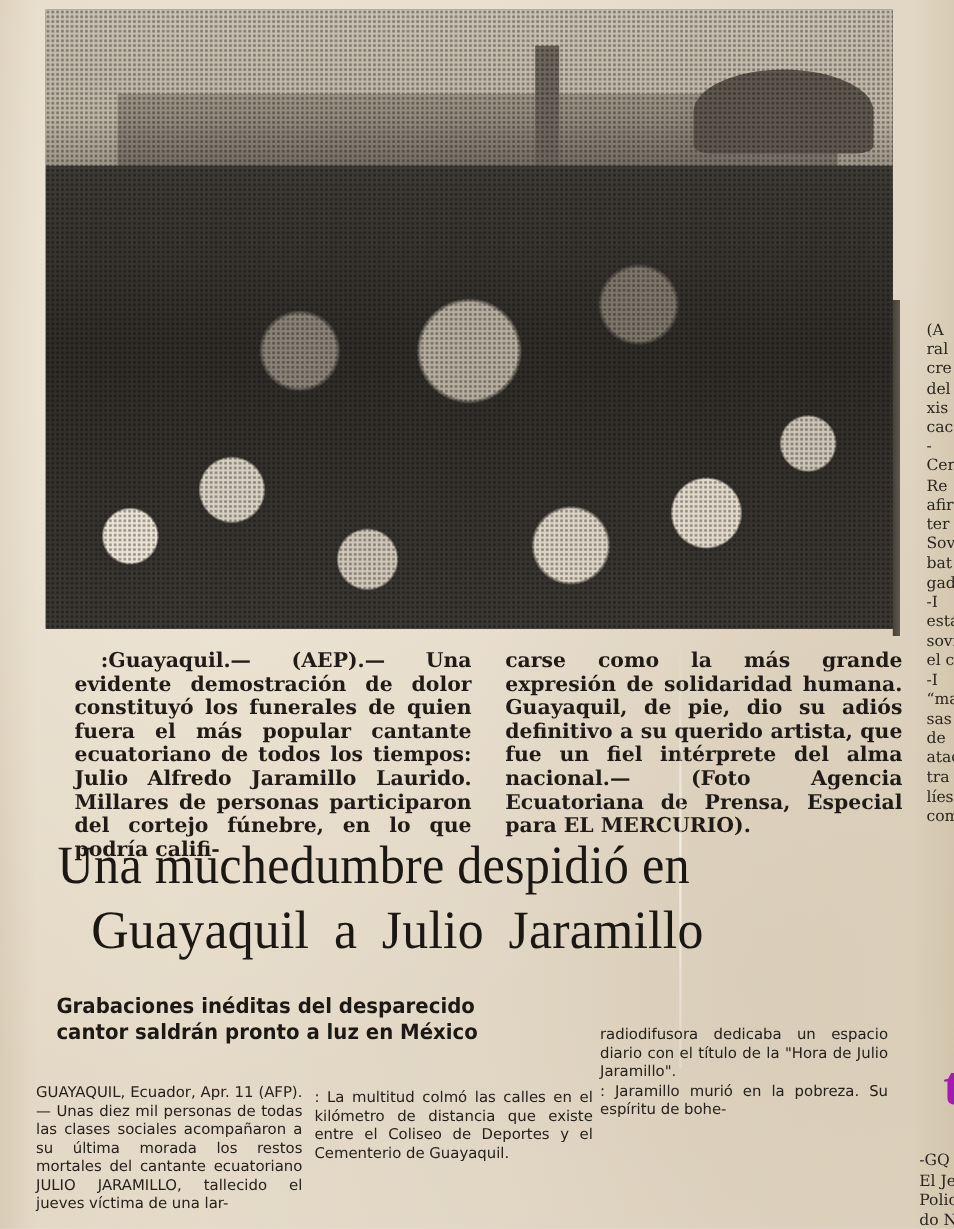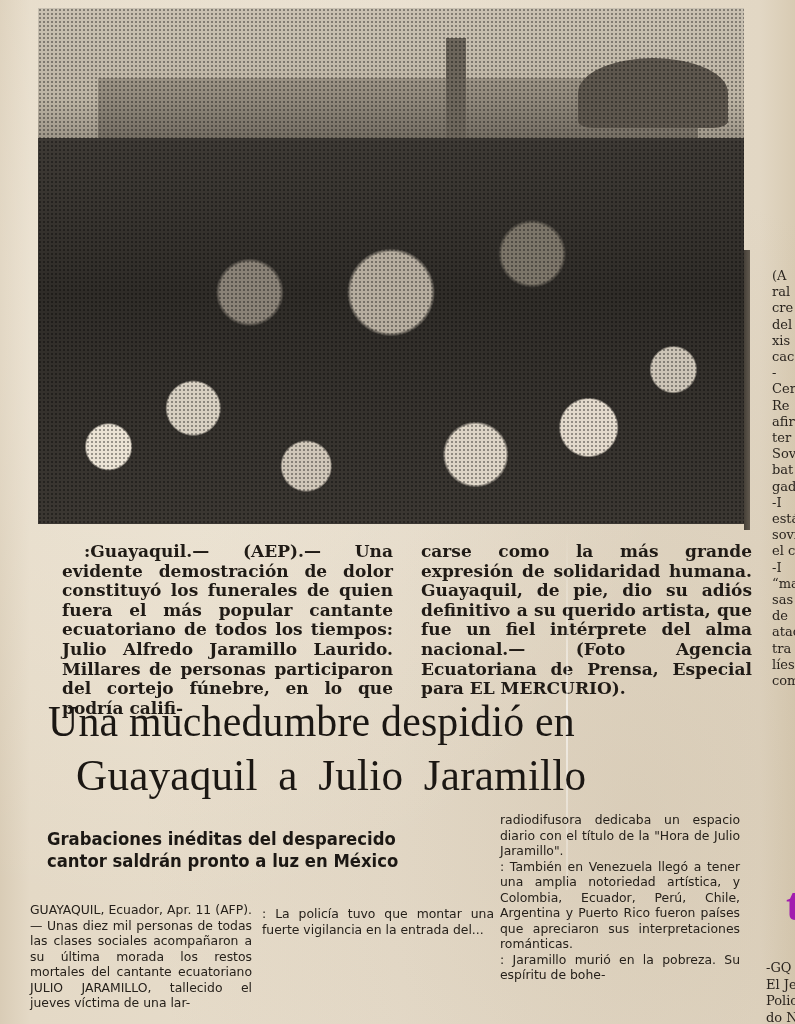--- a/index.html
+++ b/index.html
@@ -79,21 +79,21 @@
   
   .body-col {
     position:absolute;
     font-family:"DejaVu Sans", sans-serif;
     font-size:12.4px; line-height:15.5px; color:#26211b;
     text-align:justify;
   }
   .body-col p { margin:0; }
   .col-a { left:30px; top:902px; width:222px; }
   .col-b { left:262px; top:906px; width:232px; }
-  .col-c { left:500px; top:812px; width:240px; }
+  .col-c { left:500px; top:854px; width:240px; }
   .bold-name { font-weight:normal; }
   
   .edge-col {
     position:absolute; left:772px; top:268px; width:40px;
     font-family:"DejaVu Serif", serif; font-size:13px; line-height:16.2px;
     color:#2a241e; white-space:nowrap; overflow:hidden;
   }
   .edge-col2 {
     position:absolute; left:766px; top:960px; width:40px;
     font-family:"DejaVu Serif", serif; font-size:13px; line-height:16.5px;
@@ -151,26 +151,25 @@
 </div>
 
 <div class="body-col col-a">
   <p>
     <span>GUAYAQUIL, Ecuador, Apr. 11 (AFP).— Unas diez mil personas de todas las clases sociales acompañaron a su última morada los restos mortales del cantante ecuatoriano</span>
     <span class="bold-name">JULIO JARAMILLO,</span><span> tallecido el jueves víctima de una lar-</span>
   </p>
 </div>
 
 <div class="body-col col-b">
-  <p>: La policía tuvo que montar una fuerte vigilancia en la entrada del...</p>
+  <p>: La multitud colmó las calles en el kilómetro de distancia que existe entre el Coliseo de Deportes y el Cementerio de Guayaquil.</p>
 </div>
 
 <div class="body-col col-c">
   <p>radiodifusora dedicaba un espacio diario con el título de la "Hora de Julio Jaramillo".</p>
-  <p>: También en Venezuela llegó a tener una amplia notoriedad artística, y Colombia, Ecuador, Perú, Chile, Argentina y Puerto Rico fueron países que apreciaron sus interpretaciones románticas.</p>
   <p>: Jaramillo murió en la pobreza. Su espíritu de bohe-</p>
 </div>
 
 <div class="edge-col">
   <div>(A</div>
   <div>ral</div>
   <div>cre</div>
   <div>del</div>
   <div>xis</div>
   <div>cac</div>

